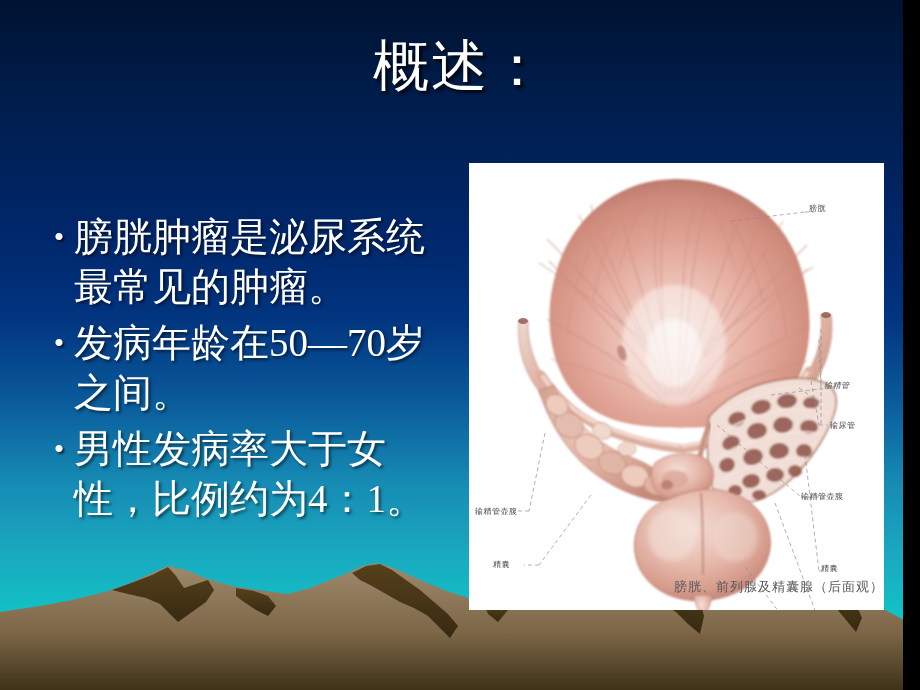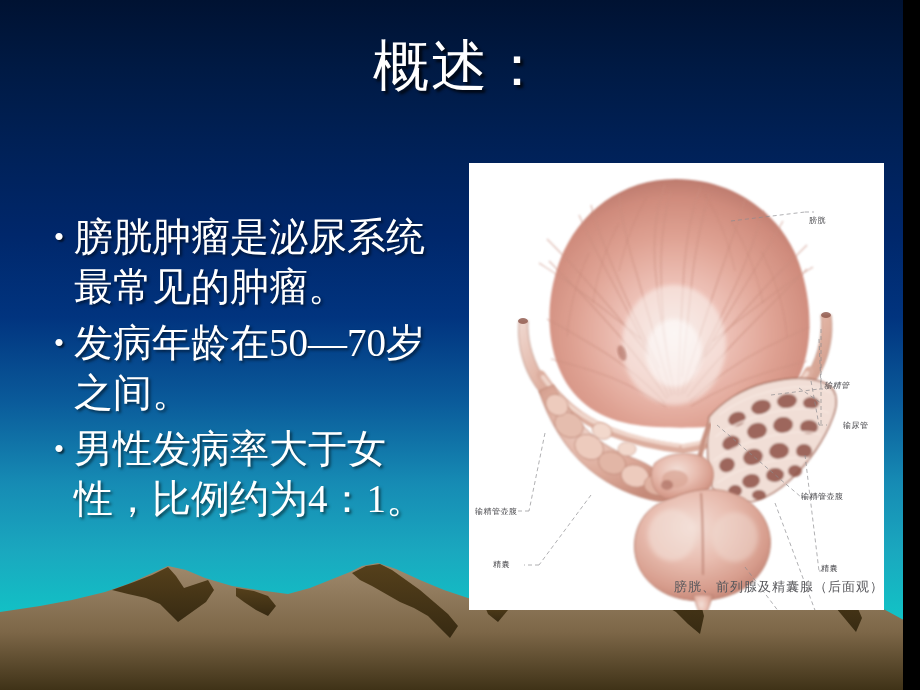--- a/index.html
+++ b/index.html
@@ -406,23 +406,23 @@
         <path d="M350,262 L358,262"></path>
         <path d="M332,334 L356,334"></path>
         <path d="M350,408 L358,408"></path>
         <path d="M350,458 L358,458"></path>
         <path d="M350,502 L358,502"></path>
         <path d="M60,348 L45,348"></path>
         <path d="M70,402 L55,402"></path>
       </g>
     </svg>
 
-    <div class="anat-label" style="left:340px; top:52px;">膀胱</div>
+    <div class="anat-label" style="left:340px; top:40px;">膀胱</div>
     <div class="anat-label" style="left:355px; top:217px;font-style:italic;">输精管</div>
-    <div class="anat-label" style="left:374px; top:257px;">输尿管</div>
+    <div class="anat-label" style="left:361px; top:257px;">输尿管</div>
     <div class="anat-label" style="left:332px; top:328px;">输精管壶腹</div>
     <div class="anat-label" style="left:352px; top:400px;">精囊</div>
 
     <div class="anat-label" style="left:6px;   top:343px;">输精管壶腹</div>
     <div class="anat-label" style="left:24px;  top:396px;">精囊</div>
 
     <div id="figure-caption">膀胱、前列腺及精囊腺（后面观）</div>
   </div>
 
 </div>

